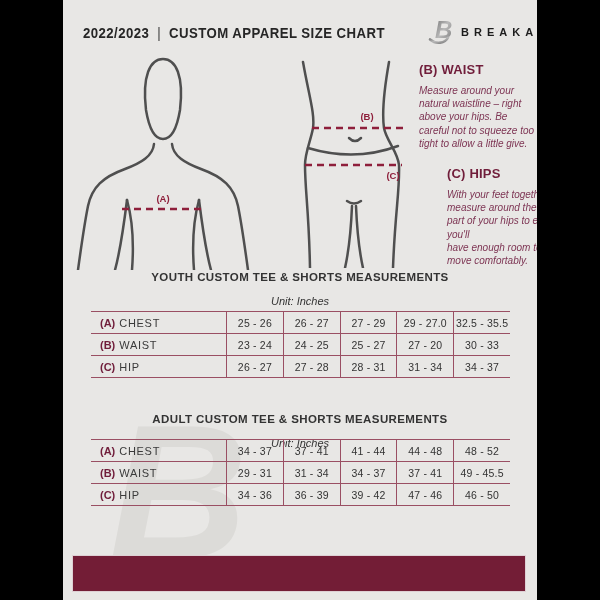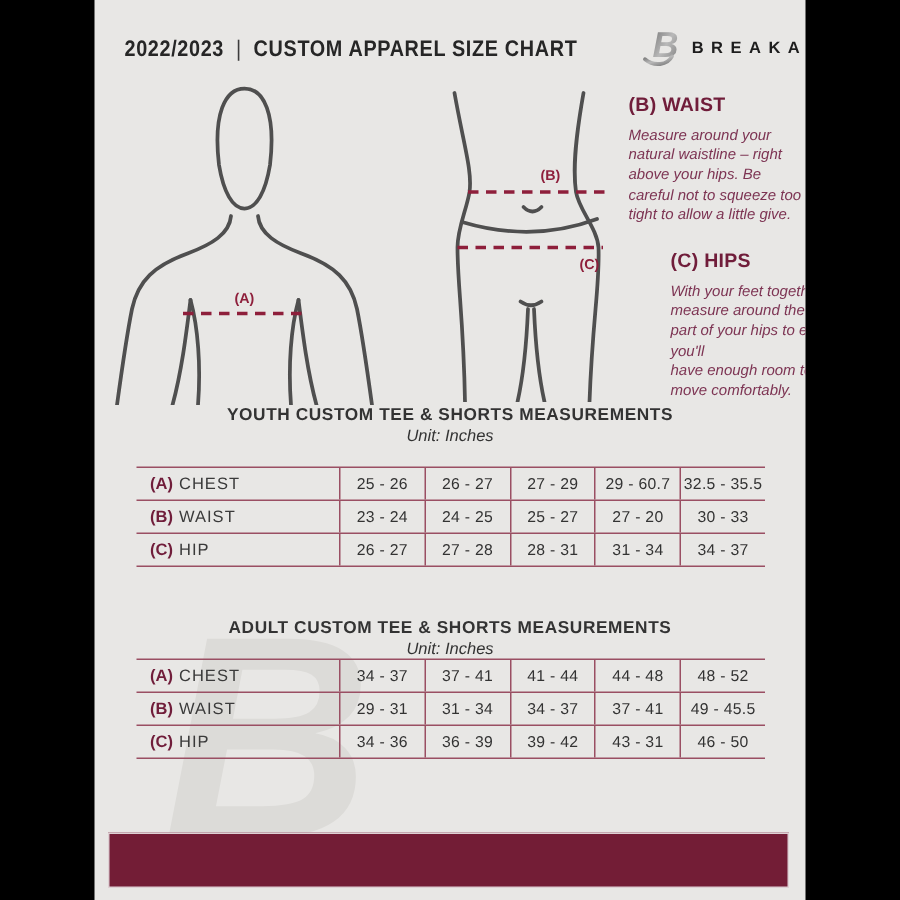--- a/index.html
+++ b/index.html
@@ -36,21 +36,21 @@
   .guide-c{left:344px;top:166px;width:120px;margin-left:40px;}
   .fig{position:absolute;z-index:1;}
   .fig-torso{left:2px;top:54px;}
   .fig-lower{left:222px;top:58px;}
 
   
   .tbl-head{position:absolute;left:0;width:100%;text-align:center;z-index:2;}
   .tbl-head.youth{top:271px;}
   .tbl-head.adult{top:413px;}
   .tbl-title{font-size:11.5px;font-weight:bold;color:#333;letter-spacing:.4px;}
-  .tbl-unit{font-size:11px;font-style:italic;color:#333;margin-top:2px;}
+  .tbl-unit{font-size:11px;font-style:italic;color:#333;margin-top:12px;}
 
   
   .sizetable{position:absolute;left:28px;width:419px;border-top:1px solid var(--tline);z-index:2;}
   .sizetable.youth{top:311px;}
   .sizetable.adult{top:439px;}
   .trow{display:flex;border-bottom:1px solid var(--tline);height:22px;}
   .trow.head-row{height:21px;}
   .tcell{display:flex;align-items:center;}
   .label-cell{width:135px;padding-left:9px;}
   .data-cell{flex:1;border-left:1px solid var(--tline);justify-content:center;}
@@ -151,21 +151,21 @@
     </div>
     <div class="sizetable youth">
         <div class="trow">
           <div class="tcell label-cell">
             <div class="row-key">(A)</div>
             <div class="row-name">CHEST</div>
           </div>
           <div class="tcell data-cell value">25 - 26</div>
           <div class="tcell data-cell value">26 - 27</div>
           <div class="tcell data-cell value">27 - 29</div>
-          <div class="tcell data-cell value">29 - 60.7</div>
+          <div class="tcell data-cell value">29 - 27.0</div>
           <div class="tcell data-cell value">32.5 - 35.5</div>
         </div>
         <div class="trow">
           <div class="tcell label-cell">
             <div class="row-key">(B)</div>
             <div class="row-name">WAIST</div>
           </div>
           <div class="tcell data-cell value">23 - 24</div>
           <div class="tcell data-cell value">24 - 25</div>
           <div class="tcell data-cell value">25 - 27</div>
@@ -213,20 +213,20 @@
           <div class="tcell data-cell value">49 - 45.5</div>
         </div>
         <div class="trow">
           <div class="tcell label-cell">
             <div class="row-key">(C)</div>
             <div class="row-name">HIP</div>
           </div>
           <div class="tcell data-cell value">34 - 36</div>
           <div class="tcell data-cell value">36 - 39</div>
           <div class="tcell data-cell value">39 - 42</div>
-          <div class="tcell data-cell value">43 - 31</div>
+          <div class="tcell data-cell value">47 - 46</div>
           <div class="tcell data-cell value">46 - 50</div>
         </div>
       </div>
 
     <div class="footer-bar"></div>
   </div>
 </div>
 
 </body></html>

